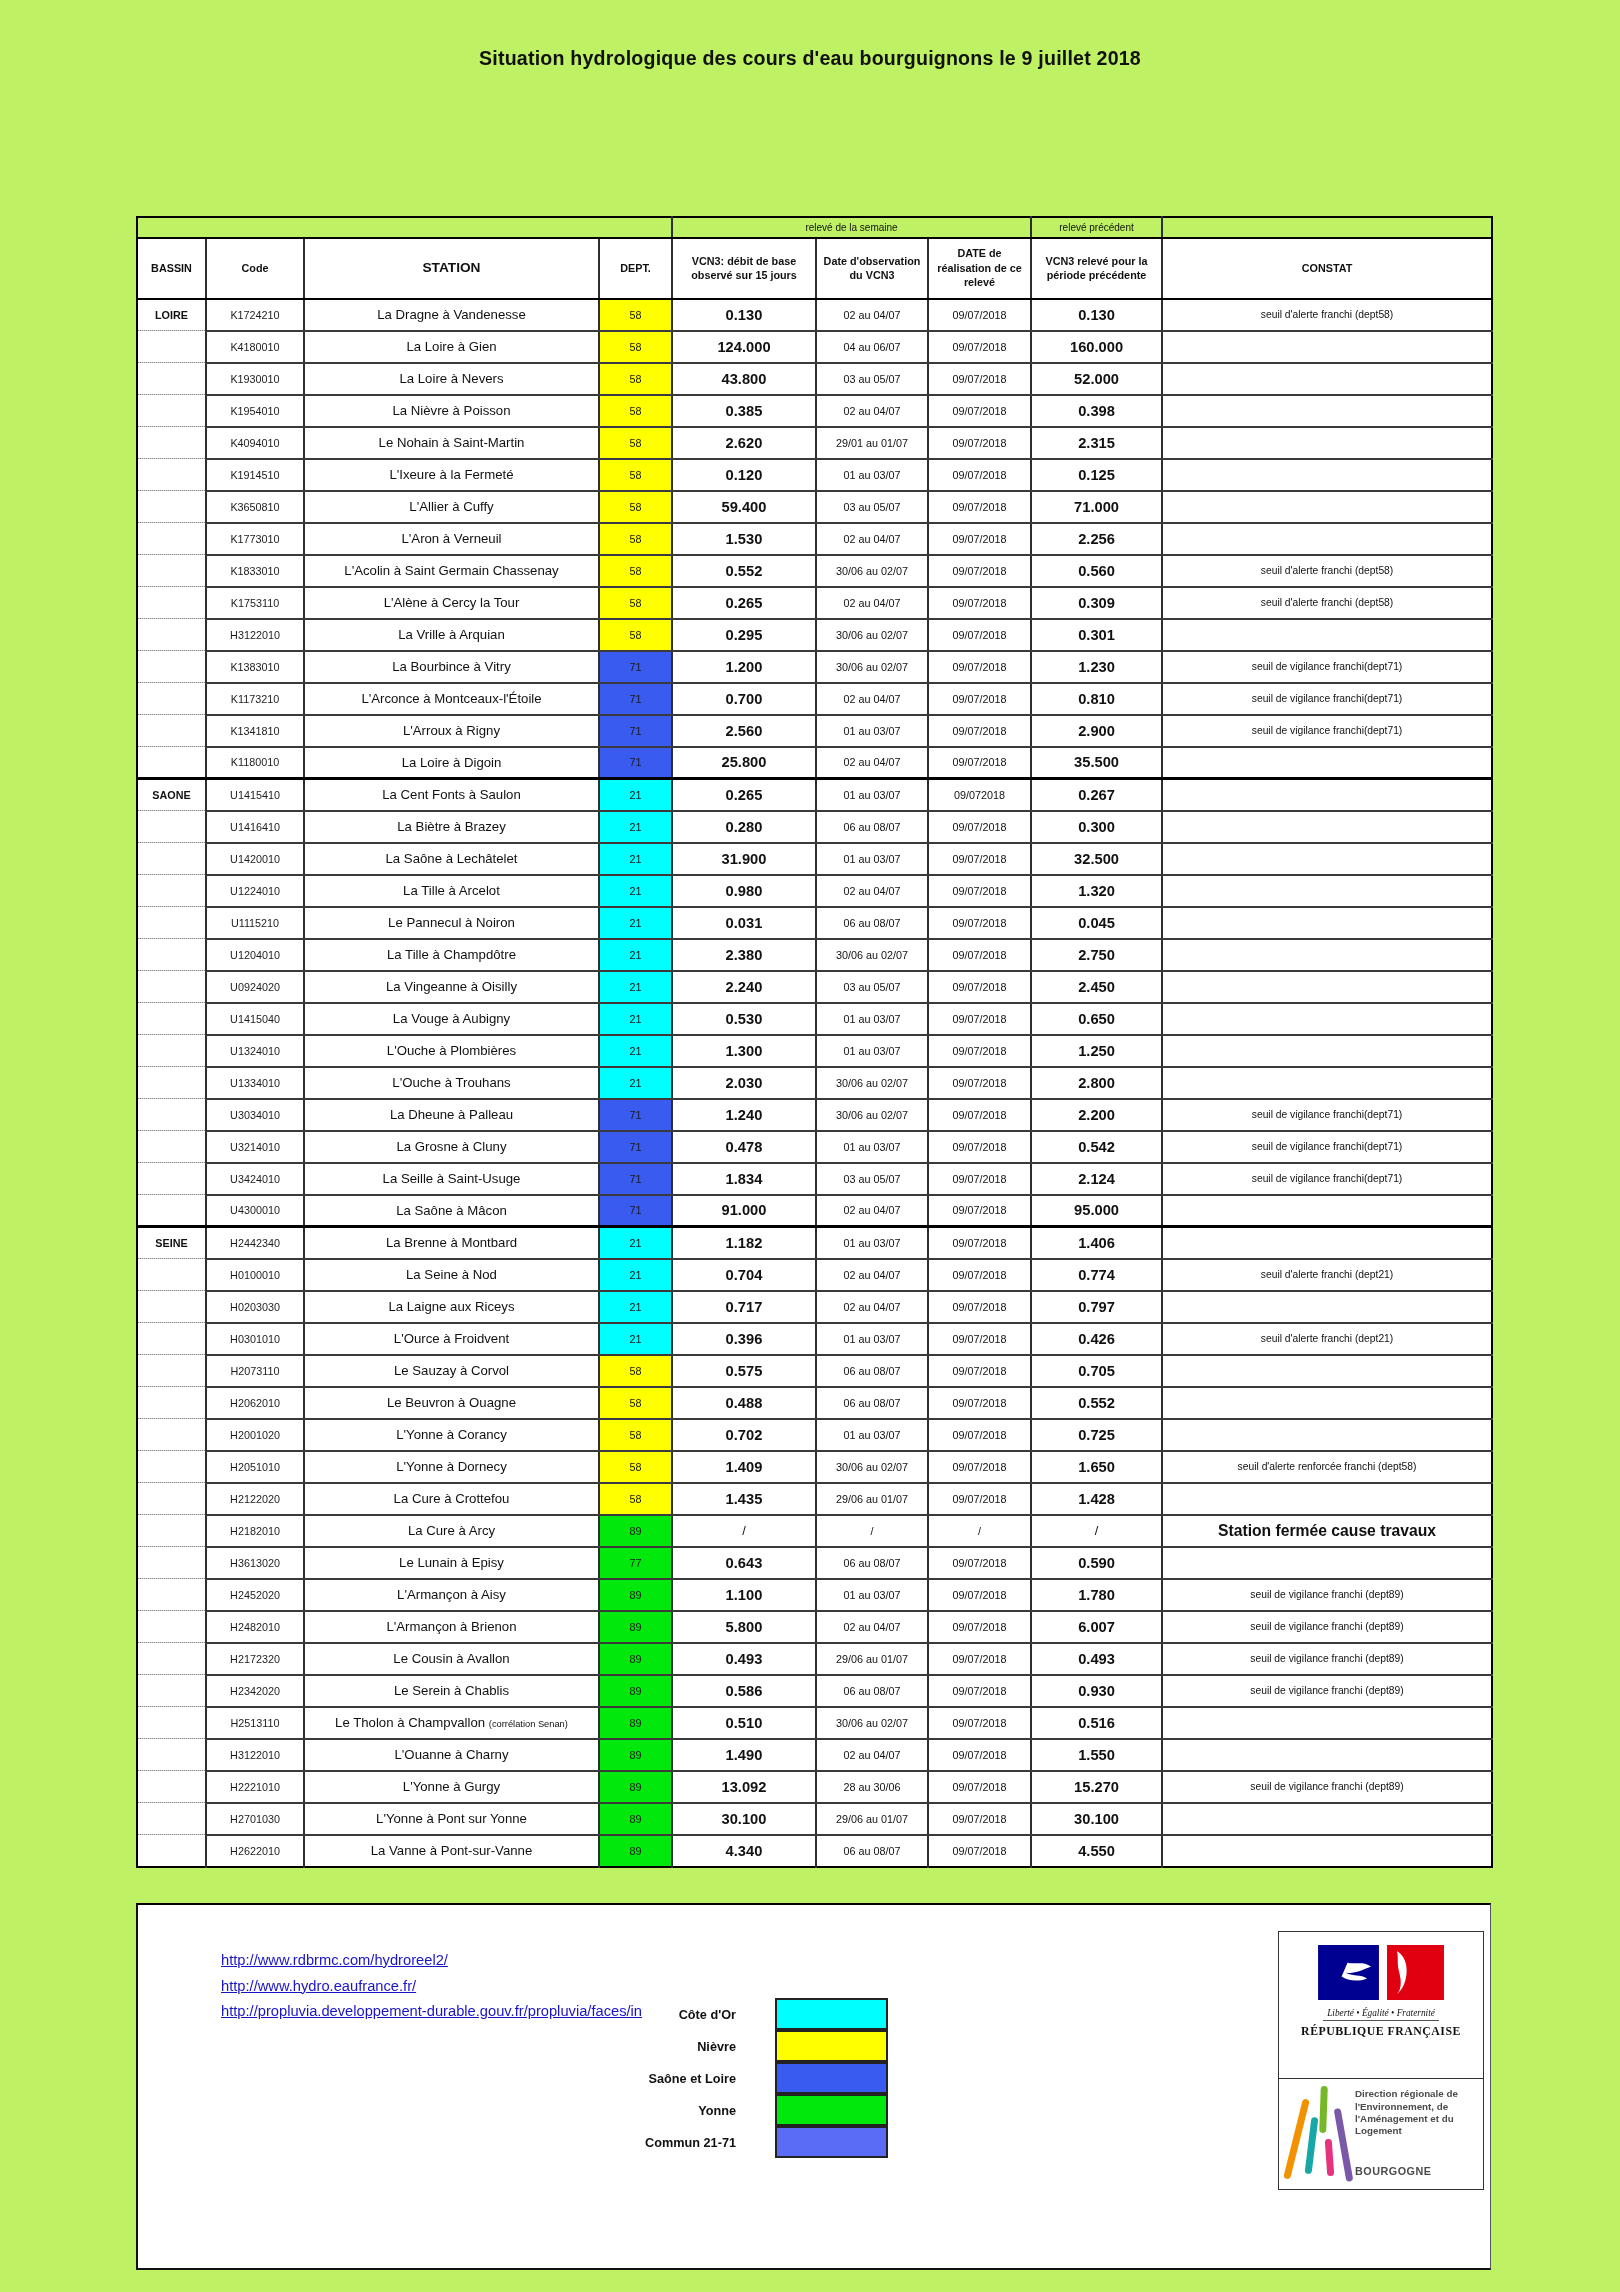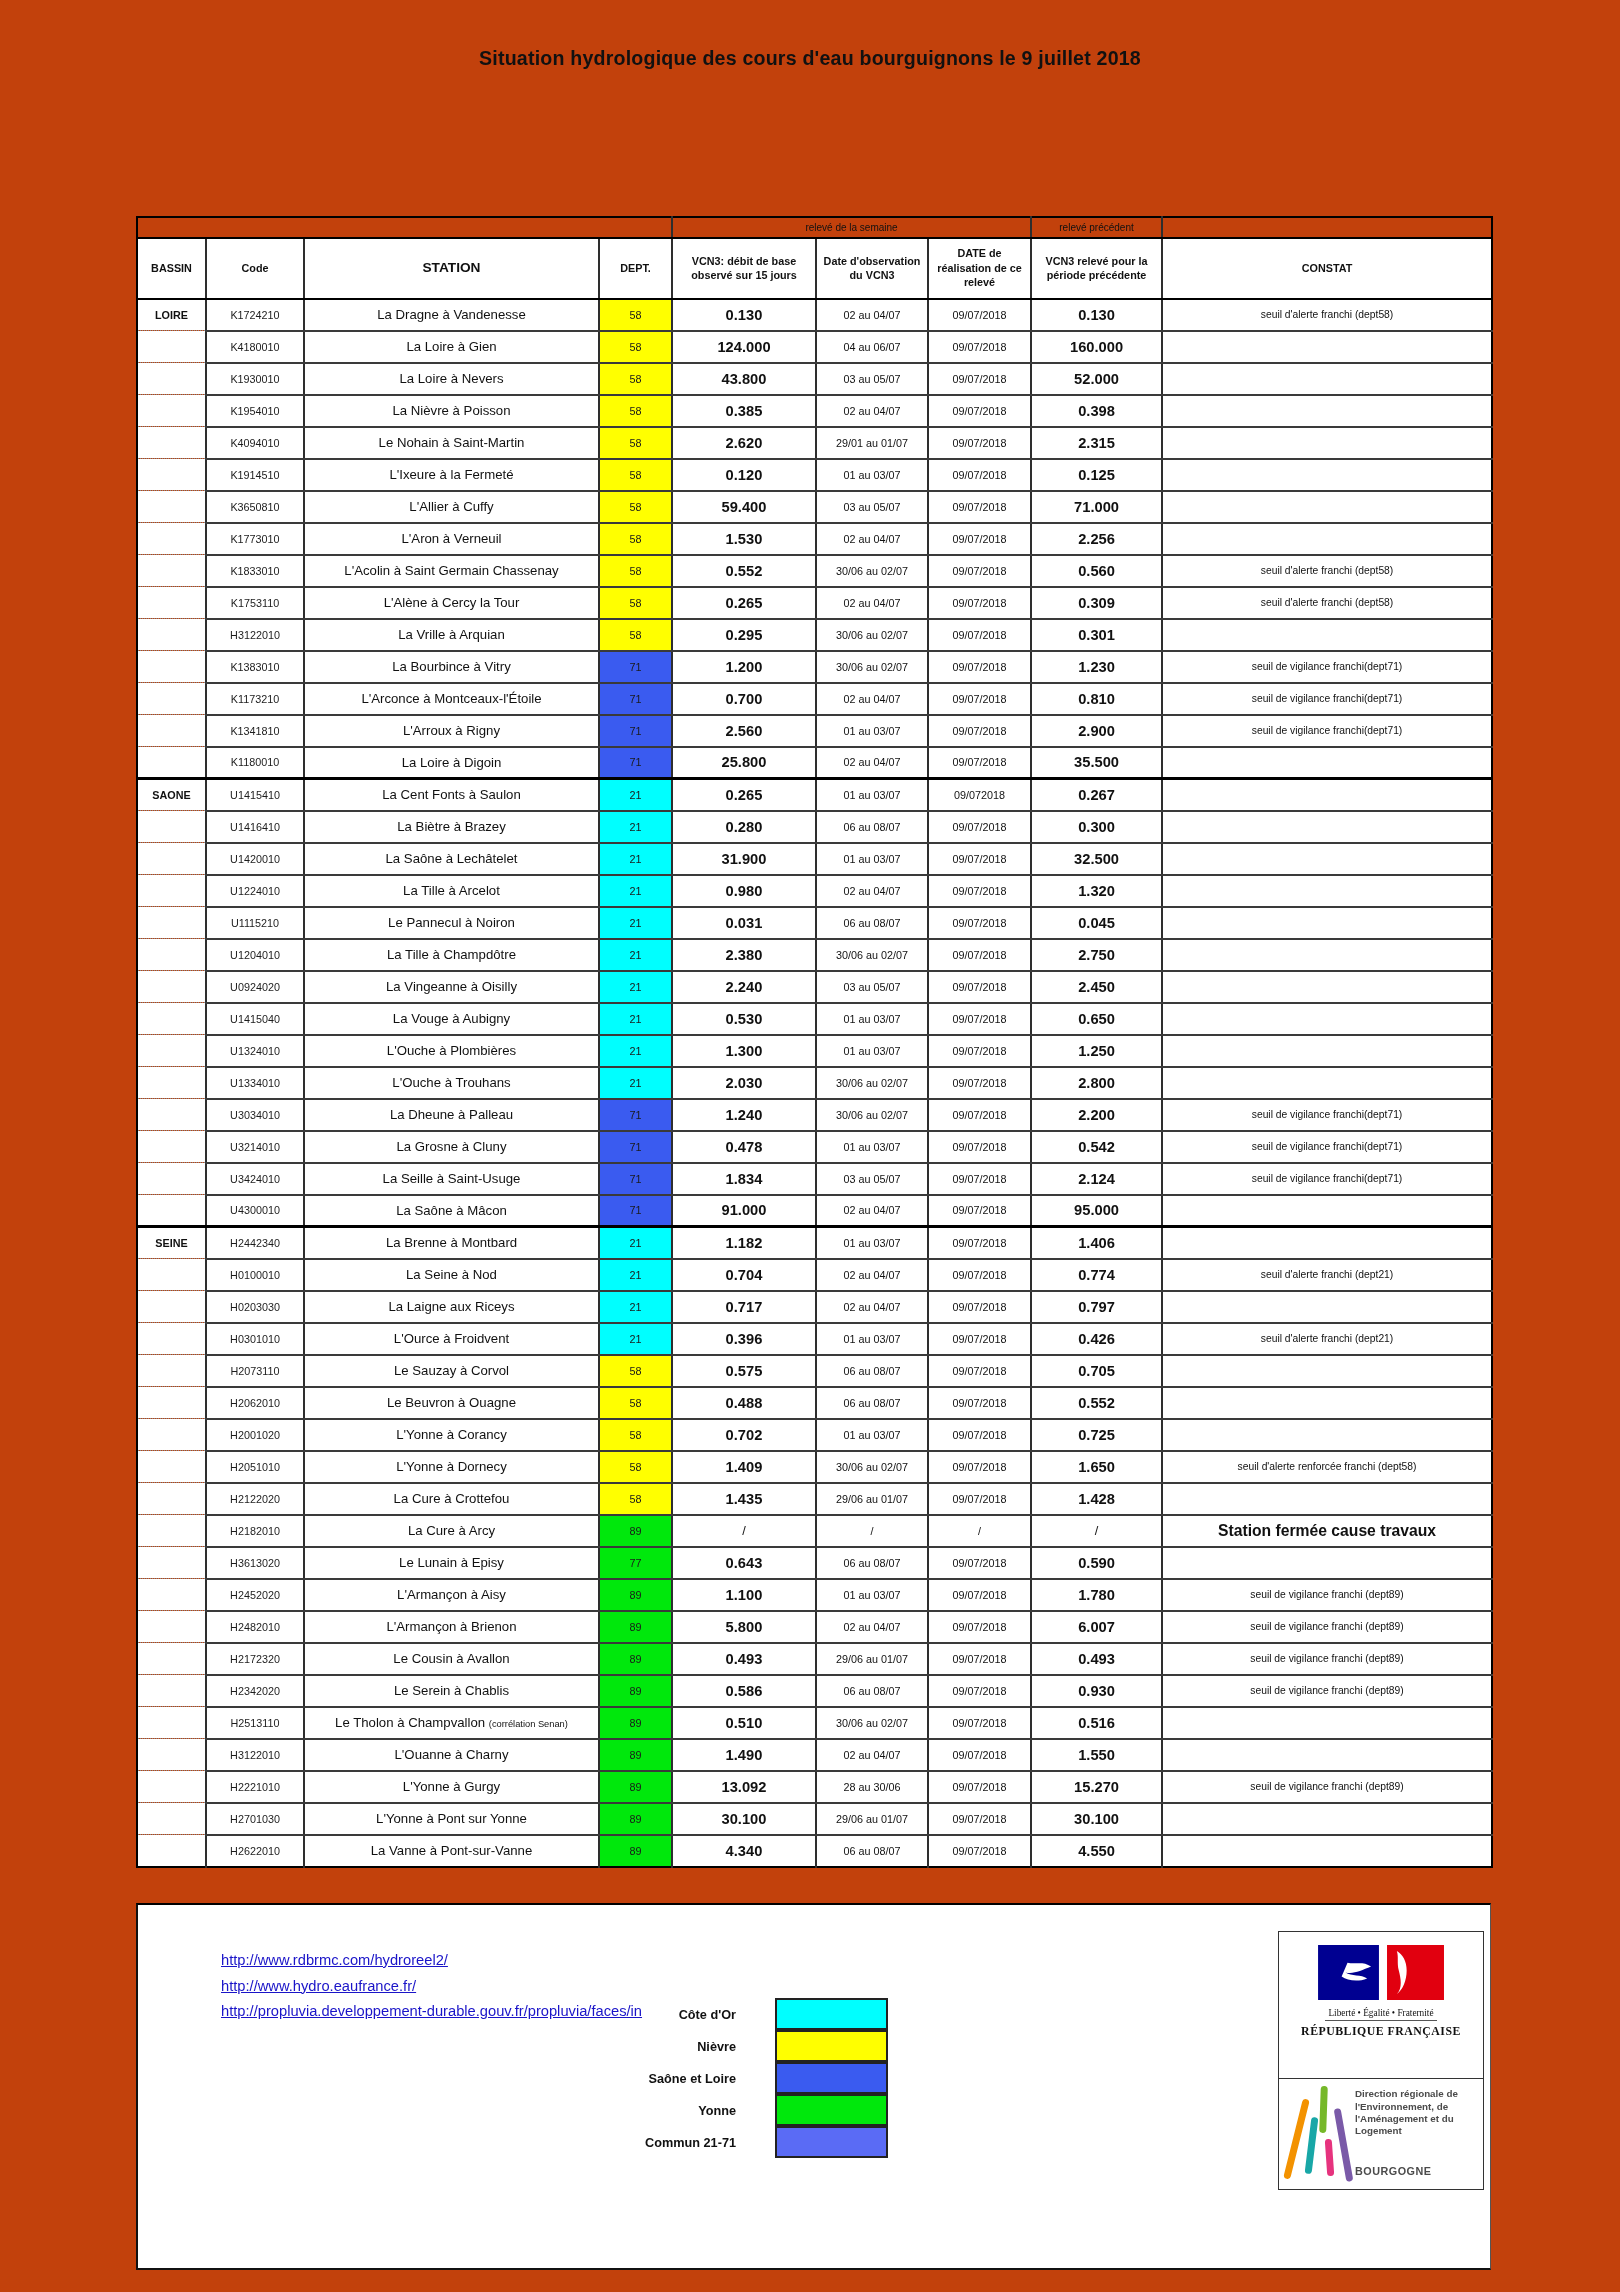--- a/index.html
+++ b/index.html
@@ -1,18 +1,18 @@
 <!DOCTYPE html>
 <html><head>
 <meta charset="utf-8">
 <style>
   * { margin:0; padding:0; box-sizing:border-box; }
   html,body { width:1620px; height:2293px; background:#ffffff; overflow:hidden;
               font-family:"Liberation Sans", sans-serif; color:#111; }
-  #page { position:relative; width:1620px; height:2293px; background:#c2410c; }
+  #page { position:relative; width:1620px; height:2293px; background:#bef264; }
 
   .title { position:absolute; top:47px; left:0; width:1620px; text-align:center;
            font-size:19.6px; font-weight:bold; letter-spacing:0.2px; }
 
   
   .tbl-wrap { position:absolute; left:136px; top:216px; width:1355px; }
   table { border-collapse:collapse; table-layout:fixed; width:1355px;
           border:2px solid #000; }
   td, th { padding:0 2px; text-align:center; vertical-align:middle; overflow:hidden; }
 
@@ -58,21 +58,21 @@
   .legend-label { width:225px; text-align:right; padding-right:39px;
                   font-size:12.7px; font-weight:bold; }
   .legend-swatch { width:113px; height:32px; border:2px solid #222; margin-top:-2px; }
 
   .logos { position:absolute; left:1140px; top:25.5px; width:206px; height:259px;
            border:1px solid #333; background:#fff; }
   .rf { height:147px; border-bottom:1px solid #333; text-align:center; padding-top:13.7px; }
   .rf-flag { display:flex; justify-content:center; gap:8.8px; }
   .rf-flag .b { width:61px; height:55px; }
   .rf-flag .r { width:57px; height:55px; }
-  .rf-motto { font-family:"Liberation Serif", serif; font-size:9.3px;
+  .rf-motto { font-family:"Liberation Serif", serif; font-style:italic; font-size:9.3px;
               margin-top:7.8px; border-bottom:1px solid #555; display:inline-block; padding:0 3.9px 2px; }
   .rf-name  { font-family:"Liberation Serif", serif; font-size:11.8px; font-weight:bold;
               letter-spacing:0.5px; margin-top:2.9px; }
   .dreal { position:relative; height:110px; padding:9.8px 5.9px 0 76px; }
   .dreal-text { font-size:9.8px; font-weight:bold; color:#4b4b4b; line-height:1.25; }
   .dreal-region { position:absolute; left:76px; bottom:11.8px; font-size:10.8px;
                   font-weight:bold; color:#4b4b4b; letter-spacing:0.5px; }
   .strokes { position:absolute; left:7.8px; top:7.8px; width:65px; height:94px; }
   .strokes span { position:absolute; width:6.9px; border-radius:3.9px; }
   .s1 { height:82px; left:5.9px;  top:11.8px; transform:rotate(14deg);  background:#f39200; }

